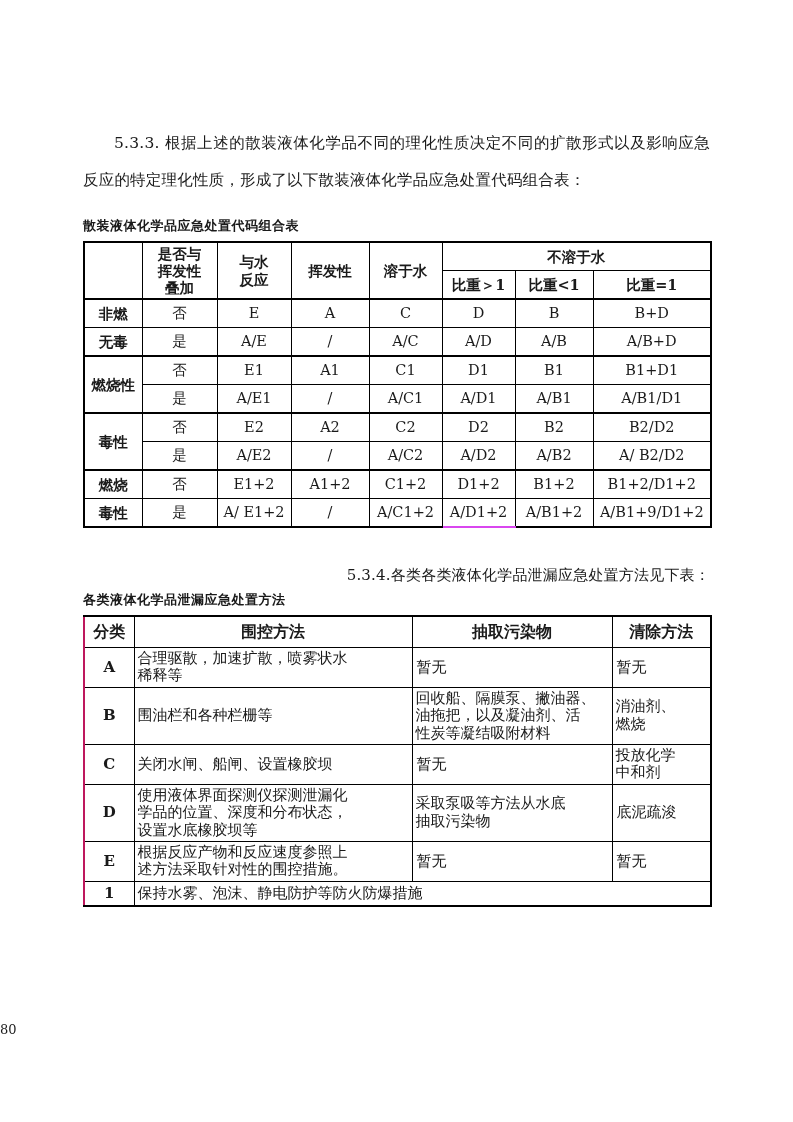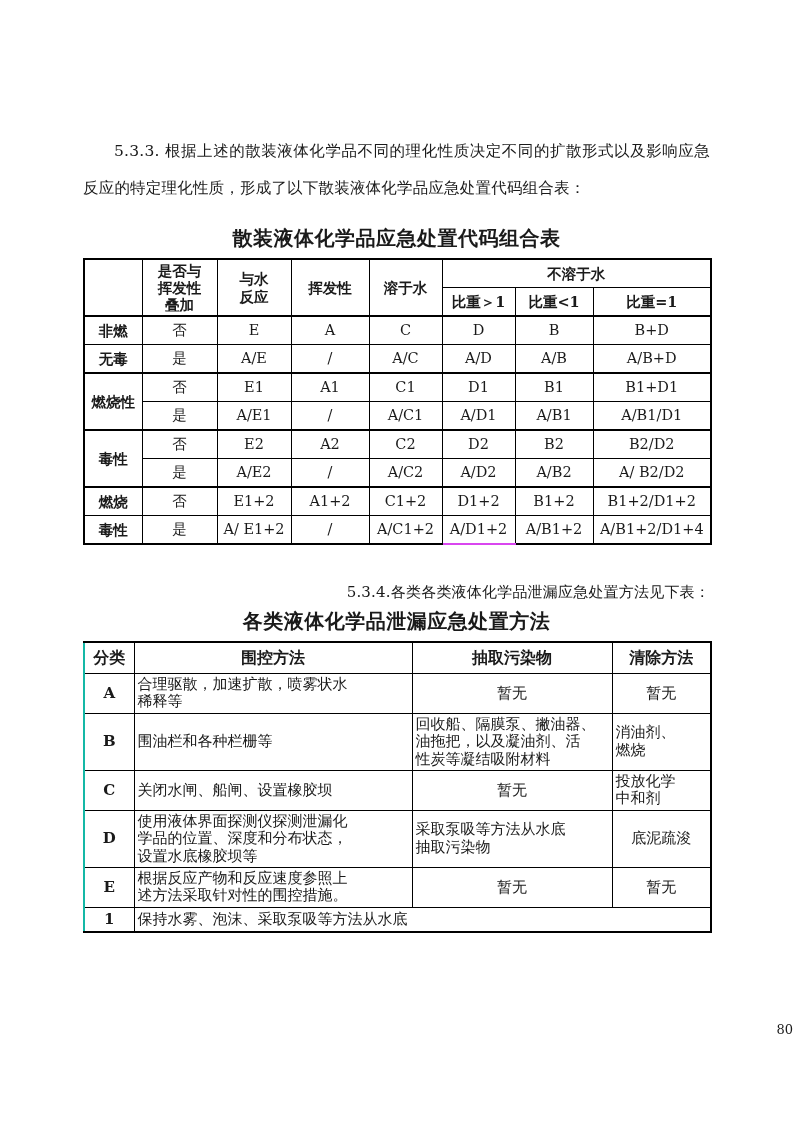--- a/index.html
+++ b/index.html
@@ -13,39 +13,38 @@
     font-family: "DejaVu Serif", "Liberation Serif", serif;
     color: #1a1a1a;
     position: relative;
     overflow: hidden;
   }
   .page {
     width: 793px;
     height: 1122px;
     position: relative;
     box-sizing: border-box;
-    padding: 8px 83px;
+    padding: 0 83px;
   }
 
   
   .para {
     margin: 0;
     padding-top: 125px;
     font-size: 15.5px;
     line-height: 37px;
     text-align: justify;
     text-indent: 2em;
     letter-spacing: 0.2px;
   }
 
   
   .caption {
-    text-align: center;
-    font-weight: bold;
-    font-size: 20px;
+    font-weight: bold;
+    font-size: 13px;
     letter-spacing: 0.5px;
   }
   .caption-1 { margin: 18px 0 6px 0; }
   .caption-2 { margin: 2px 0 6px 0; }
 
   .subhead {
     text-align: right;
     font-size: 15px;
     margin: 38px 0 6px 0;
     letter-spacing: 0.2px;
@@ -114,38 +113,38 @@
     text-align: center;
     font-size: 16px;
     height: 26px;
     padding: 2px 0;
   }
   #t2 .cls {
     font-weight: bold;
     text-align: center;
     font-size: 15px;
   }
-  #t2 .ctr { text-align: center; }
+  #t2 .ctr { }
   #t2 .lft { text-align: left; margin-top: 36px; }
   #t2 .tight { padding: 2px 3px; }
   #t2 .outer-top { border-top: 2px solid #000; }
   #t2 .outer-bot { border-bottom: 2px solid #000; }
-  #t2 .outer-left { border-left: 2px solid #14b8a6; }
+  #t2 .outer-left { border-left: 2px solid #be185d; }
   #t2 .outer-right { border-right: 2px solid #000; }
 
   .cell-lines { display: block; }
   .cell-lines span { display: block; white-space: nowrap; }
 
   
   .folio {
     position: absolute;
-    left: 8px;
+    left: 0;
     right: 0;
     top: 1022px;
-    text-align: right;
+    text-align: left;
     font-size: 13px;
     font-family: "DejaVu Serif", "Liberation Serif", serif;
   }
 </style>
 </head>
 <body>
 
 <div class="page">
 
   <p class="para">5.3.3. 根据上述的散装液体化学品不同的理化性质决定不同的扩散形式以及影响应急反应的特定理化性质，形成了以下散装液体化学品应急处置代码组合表：</p>
@@ -262,21 +261,21 @@
         <td class="code right-edge">B1+2/D1+2</td>
       </tr>
       <tr>
         <td class="grp corner" style="border-bottom:2px solid #000">毒性</td>
         <td class="yn" style="border-bottom:2px solid #000">是</td>
         <td class="code" style="border-bottom:2px solid #000">A/ E1+2</td>
         <td class="code" style="border-bottom:2px solid #000">/</td>
         <td class="code" style="border-bottom:2px solid #000">A/C1+2</td>
         <td class="code" style="border-bottom:2px solid #d946ef">A/D1+2</td>
         <td class="code" style="border-bottom:2px solid #000">A/B1+2</td>
-        <td class="code right-edge" style="border-bottom:2px solid #000">A/B1+2/D1+4</td>
+        <td class="code right-edge" style="border-bottom:2px solid #000">A/B1+9/D1+2</td>
       </tr>
     </tbody>
   </table>
 
   <div class="subhead">5.3.4.各类各类液体化学品泄漏应急处置方法见下表：</div>
 
   <div class="caption caption-2">各类液体化学品泄漏应急处置方法</div>
 
   <table id="t2">
     <colgroup>
@@ -360,19 +359,19 @@
             <span>根据反应产物和反应速度参照上</span>
             <span>述方法采取针对性的围控措施。</span>
           </span>
         </td>
         <td class="ctr">暂无</td>
         <td class="ctr outer-right">暂无</td>
       </tr>
 
       <tr>
         <td class="cls outer-left outer-bot">1</td>
-        <td class="lft tight outer-bot outer-right" colspan="3">保持水雾、泡沫、采取泵吸等方法从水底</td>
+        <td class="lft tight outer-bot outer-right" colspan="3">保持水雾、泡沫、静电防护等防火防爆措施</td>
       </tr>
     </tbody>
   </table>
 
   <div class="folio">80</div>
 </div>
 
 </body></html>

